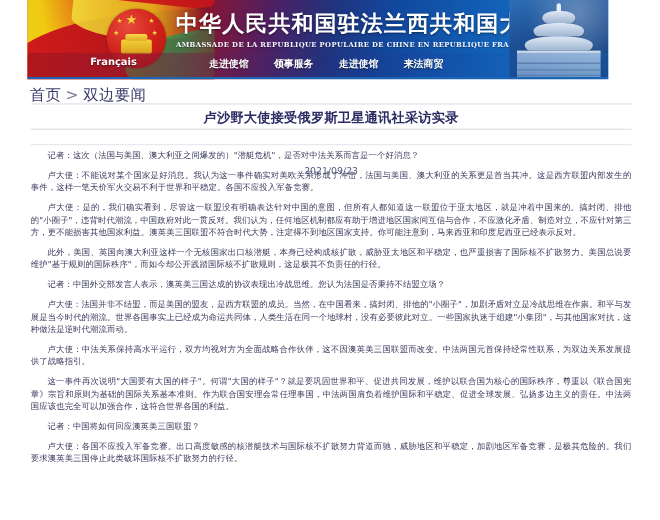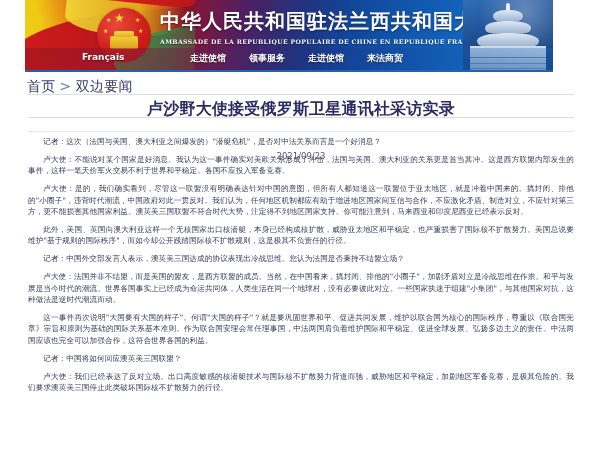--- a/index.html
+++ b/index.html
@@ -292,21 +292,21 @@
   .rule-top  { top: 94px; }
   .rule-mid  { top: 117px; }
   .rule-bot  { top: 131px; background: #e6e6ee; }
 
   .art-title {
     position: absolute;
     left: 28px;
     top: 99px;
     width: 546px;
     text-align: center;
-    font-size: 16px;
+    font-size: 12px;
     font-weight: bold;
     color: #2b2b63;
     letter-spacing: .2px;
   }
   .art-date {
     position: absolute;
     left: 28px;
     top: 119px;
     width: 546px;
     text-align: center;
@@ -391,18 +391,19 @@
   <div class="art-date">2021/09/23</div>
   <div class="rule rule-bot"></div>
 
   <div class="article-body">
     <p>记者：这次（法国与美国、澳大利亚之间爆发的）"潜艇危机"，是否对中法关系而言是一个好消息？</p>
     <p>卢大使：不能说对某个国家是好消息。我认为这一事件确实对美欧关系形成了冲击，法国与美国、澳大利亚的关系更是首当其冲。这是西方联盟内部发生的事件，这样一笔天价军火交易不利于世界和平稳定。各国不应投入军备竞赛。</p>
     <p>卢大使：是的，我们确实看到，尽管这一联盟没有明确表达针对中国的意图，但所有人都知道这一联盟位于亚太地区，就是冲着中国来的。搞封闭、排他的"小圈子"，违背时代潮流，中国政府对此一贯反对。我们认为，任何地区机制都应有助于增进地区国家间互信与合作，不应激化矛盾、制造对立，不应针对第三方，更不能损害其他国家利益。澳英美三国联盟不符合时代大势，注定得不到地区国家支持。你可能注意到，马来西亚和印度尼西亚已经表示反对。</p>
     <p>此外，美国、英国向澳大利亚这样一个无核国家出口核潜艇，本身已经构成核扩散，威胁亚太地区和平稳定，也严重损害了国际核不扩散努力。美国总说要维护"基于规则的国际秩序"，而如今却公开践踏国际核不扩散规则，这是极其不负责任的行径。</p>
     <p>记者：中国外交部发言人表示，澳英美三国达成的协议表现出冷战思维。您认为法国是否秉持不结盟立场？</p>
     <p>卢大使：法国并非不结盟，而是美国的盟友，是西方联盟的成员。当然，在中国看来，搞封闭、排他的"小圈子"，加剧矛盾对立是冷战思维在作祟。和平与发展是当今时代的潮流。世界各国事实上已经成为命运共同体，人类生活在同一个地球村，没有必要彼此对立。一些国家执迷于组建"小集团"，与其他国家对抗，这种做法是逆时代潮流而动。</p>
+    <p>卢大使：中法关系保持高水平运行，双方均视对方为全面战略合作伙伴，这不因澳英美三国联盟而改变。中法两国元首保持经常性联系，为双边关系发展提供了战略指引。</p>
     <p>这一事件再次说明"大国要有大国的样子"。何谓"大国的样子"？就是要巩固世界和平、促进共同发展，维护以联合国为核心的国际秩序，尊重以《联合国宪章》宗旨和原则为基础的国际关系基本准则。作为联合国安理会常任理事国，中法两国肩负着维护国际和平稳定、促进全球发展、弘扬多边主义的责任。中法两国应该也完全可以加强合作，这符合世界各国的利益。</p>
     <p>记者：中国将如何回应澳英美三国联盟？</p>
-    <p>卢大使：我们已经表达了反对立场。出口高度敏感的核潜艇技术与国际核不扩散努力背道而驰，威胁地区和平稳定，加剧地区军备竞赛，是极其危险的。我们要求澳英美三国停止此类破坏国际核不扩散努力的行径。</p>
+    <p>卢大使：各国不应投入军备竞赛。出口高度敏感的核潜艇技术与国际核不扩散努力背道而驰，威胁地区和平稳定，加剧地区军备竞赛，是极其危险的。我们要求澳英美三国停止此类破坏国际核不扩散努力的行径。</p>
   </div>
 
 </div>
 
 </body></html>

